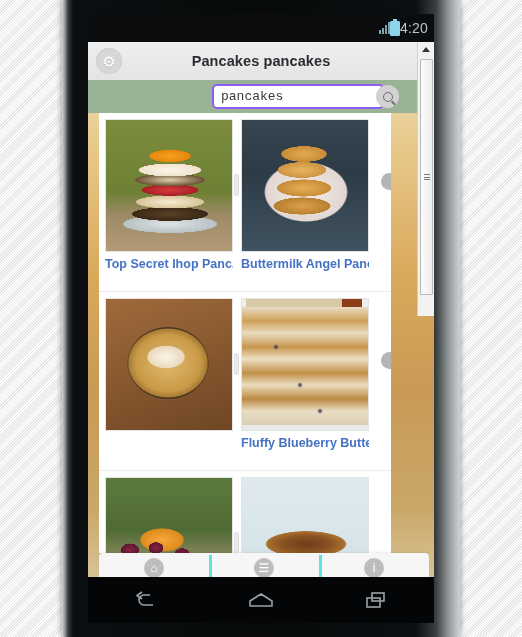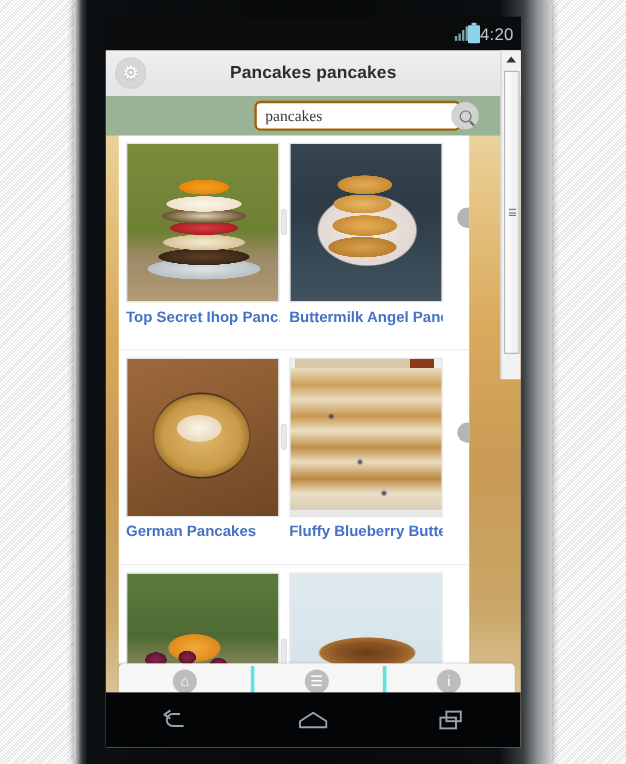--- a/index.html
+++ b/index.html
@@ -77,22 +77,22 @@
   }
   .gear-glyph{color:#ffffff;font-size:15px;line-height:1;filter:drop-shadow(0 1px 0 #b9b9b9);}
 
   
   #searchband{
     position:absolute;left:0;top:38px;width:346px;height:33px;
     background:#9ab295;
   }
   #search-input{
     position:absolute;left:124px;top:4px;width:172px;height:25px;
-    border:2px solid #a16207;border-radius:5px;background:#ffffff;
-    box-sizing:border-box;font-family:Liberation Serif, serif;
+    border:2px solid #8b5cf6;border-radius:5px;background:#ffffff;
+    box-sizing:border-box;font-family:Liberation Mono, monospace;
     font-size:13px;color:#3a3a3a;padding:0 7px;outline:none;
   }
   #search-icon-btn{
     position:absolute;left:288px;top:5px;width:23px;height:23px;border-radius:50%;
     background:#d2d2d2;display:flex;align-items:center;justify-content:center;
   }
   .mag{
     width:8px;height:8px;border:1.6px solid #6f6f6f;border-radius:50%;
     position:relative;display:block;
   }
@@ -274,21 +274,20 @@
             <div class="thumb ph2"></div>
             <div class="caption">Buttermilk Angel Panc...</div>
           </div>
           <div class="handle"></div>
           <div class="nub"></div>
         </div>
 
         <div class="row">
           <div class="card left">
             <div class="thumb ph3"></div>
-            <div class="caption">German Pancakes</div>
           </div>
           <div class="card right">
             <div class="thumb ph4"></div>
             <div class="caption">Fluffy Blueberry Butte...</div>
           </div>
           <div class="handle"></div>
           <div class="nub"></div>
         </div>
 
         <div class="row">

